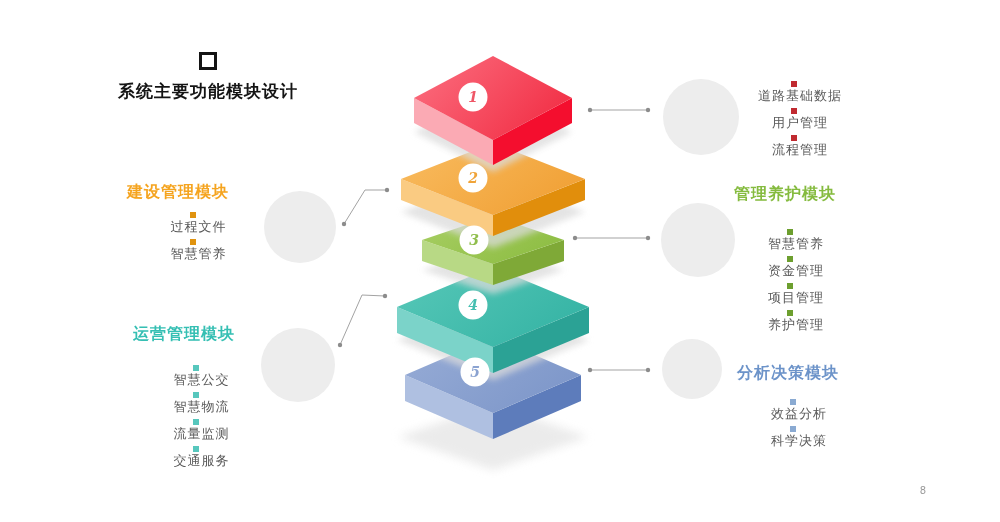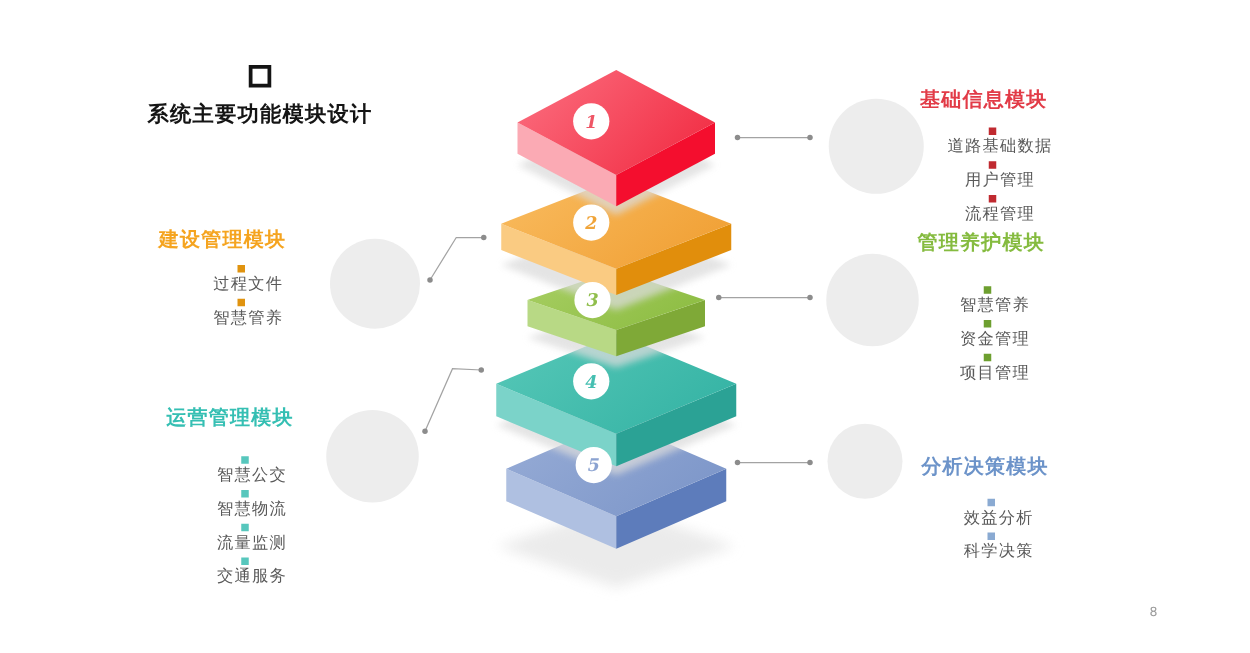--- a/index.html
+++ b/index.html
@@ -141,21 +141,20 @@
     <text x="475" y="377" text-anchor="middle" class="numtxt" fill="#8BA3D1">5</text>
   </g>
 </svg>
 
 <div class="abs slide-title">
   <span class="title-square"></span>
   <span class="txt">系统主要功能模块设计</span>
 </div>
 
 <div class="abs module m-basic" style="left:736px;top:70px;">
-  <div class="mtitle">基础信息模块</div>
   <ul class="indent" style="margin-top:11px;">
     <li>
         <span class="bullet"></span>
         <span class="itx">道路基础数据</span>
       </li>
     <li>
         <span class="bullet"></span>
         <span class="itx">用户管理</span>
       </li>
     <li>
@@ -173,20 +172,24 @@
         <span class="itx">智慧管养</span>
       </li>
     <li>
         <span class="bullet"></span>
         <span class="itx">资金管理</span>
       </li>
     <li>
         <span class="bullet"></span>
         <span class="itx">项目管理</span>
       </li>
+    <li>
+        <span class="bullet"></span>
+        <span class="itx">养护管理</span>
+      </li>
   </ul>
 </div>
 
 <div class="abs module m-ana" style="left:737px;top:332px;margin-top:31px;">
   <div class="mtitle">分析决策模块</div>
   <ul class="indent" style="margin-top:15px;">
     <li>
         <span class="bullet"></span>
         <span class="itx">效益分析</span>
       </li>

